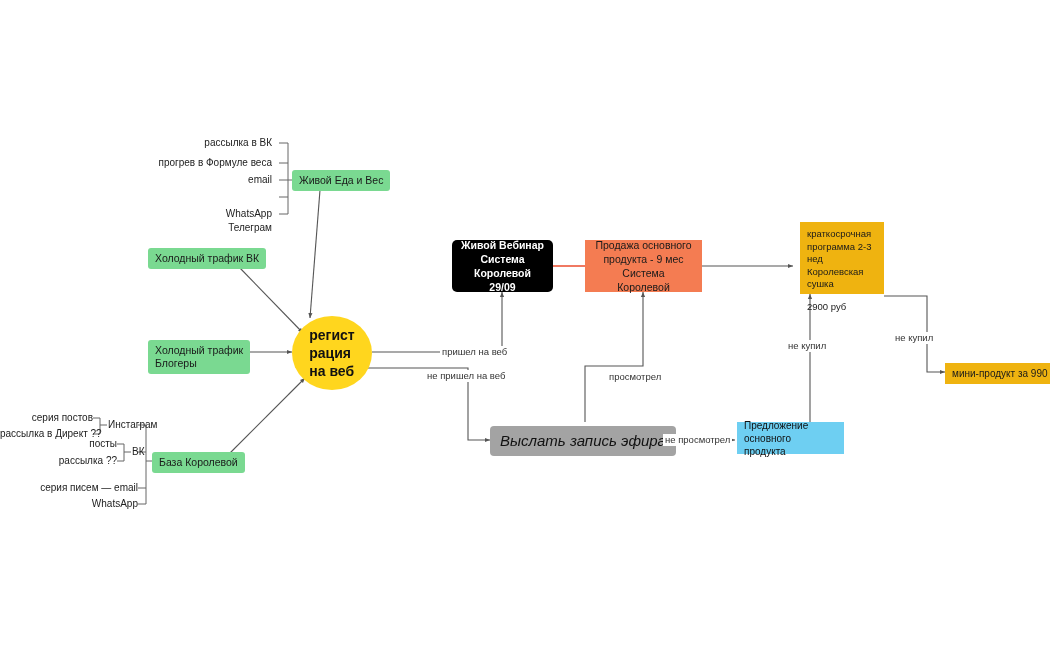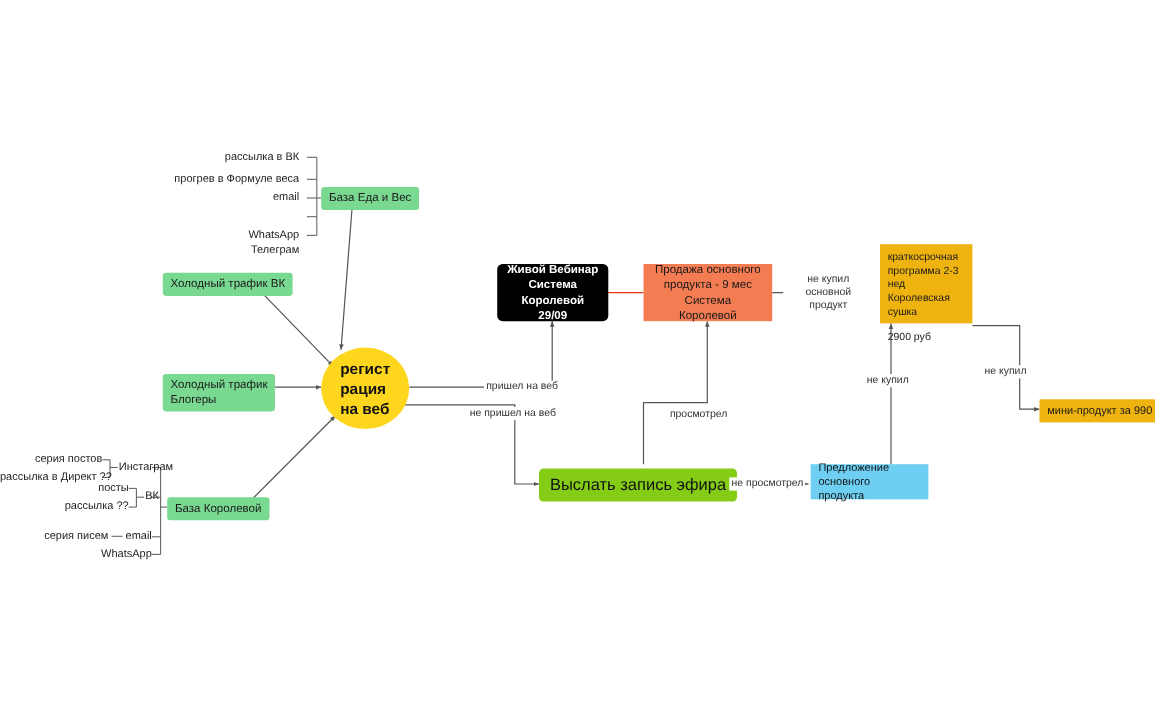--- a/index.html
+++ b/index.html
@@ -90,26 +90,27 @@
     margin-top: 10px;
   }
   .node-gold {
     background: #efb310;
     color: #1a1a1a;
     font-size: 10px;
     padding: 4px 7px;
     line-height: 13px;
   }
   .node-gray {
-    background: #84cc16;
+    background: #a3a3a3;
     color: #111111;
     font-size: 15px;
     border-radius: 4px;
     padding: 6px 10px;
     line-height: 18px;
+    font-style: italic;
   }
   .node-blue {
     background: #6ecff2;
     color: #111111;
     font-size: 10px;
     padding: 5px 7px;
     line-height: 13px;
   }
   .circle {
     position: absolute;
@@ -210,21 +211,21 @@
 
     <path class="edge-line" d="M884,296 L927,296 L927,372 L945,372" marker-end="url(#arrowsm)"></path>
   </svg>
 
   <div class="leaf-label right" style="left:150px; top:137px; width:122px;">рассылка в ВК</div>
   <div class="leaf-label right" style="left:120px; top:157px; width:152px;">прогрев в Формуле веса</div>
   <div class="leaf-label right" style="left:170px; top:174px; width:102px;">email</div>
   <div class="leaf-label right" style="left:170px; top:191px; width:102px;margin-top:31px;">Телеграм</div>
   <div class="leaf-label right" style="left:170px; top:208px; width:102px;">WhatsApp</div>
 
-  <div class="node node-green" style="left:292px; top:170px;">База Еда и Вес</div>
+  <div class="node node-green" style="left:292px; top:170px;">Живой Еда и Вес</div>
 
   <div class="node node-green" style="left:148px; top:248px;">Холодный трафик ВК</div>
 
   <div class="node node-green" style="left:148px; top:340px;">Холодный трафик
 Блогеры</div>
 
   <div class="node node-green" style="left:152px; top:452px;">База Королевой</div>
 
   <div class="leaf-label right" style="left:0px; top:412px; width:93px;">серия постов</div>
   <div class="leaf-label right" style="left:0px; top:428px; width:93px;">рассылка в Директ ??</div>
@@ -266,20 +267,18 @@
 продукта</div>
 
   <div class="edge-label" style="left:440px; top:346px;">пришел на веб</div>
 
   <div class="edge-label" style="left:425px; top:370px;">не пришел на веб</div>
 
   <div class="edge-label" style="left:607px; top:371px;">просмотрел</div>
 
   <div class="edge-label" style="left:663px; top:434px;">не просмотрел</div>
 
-  <div class="edge-label" style="left:712px; top:248px; width:78px;">не купил основной
-продукт</div>
 
   <div class="edge-label" style="left:786px; top:340px;">не купил</div>
 
   <div class="edge-label" style="left:893px; top:332px;">не купил</div>
 
 </div>
 
 </body></html>

